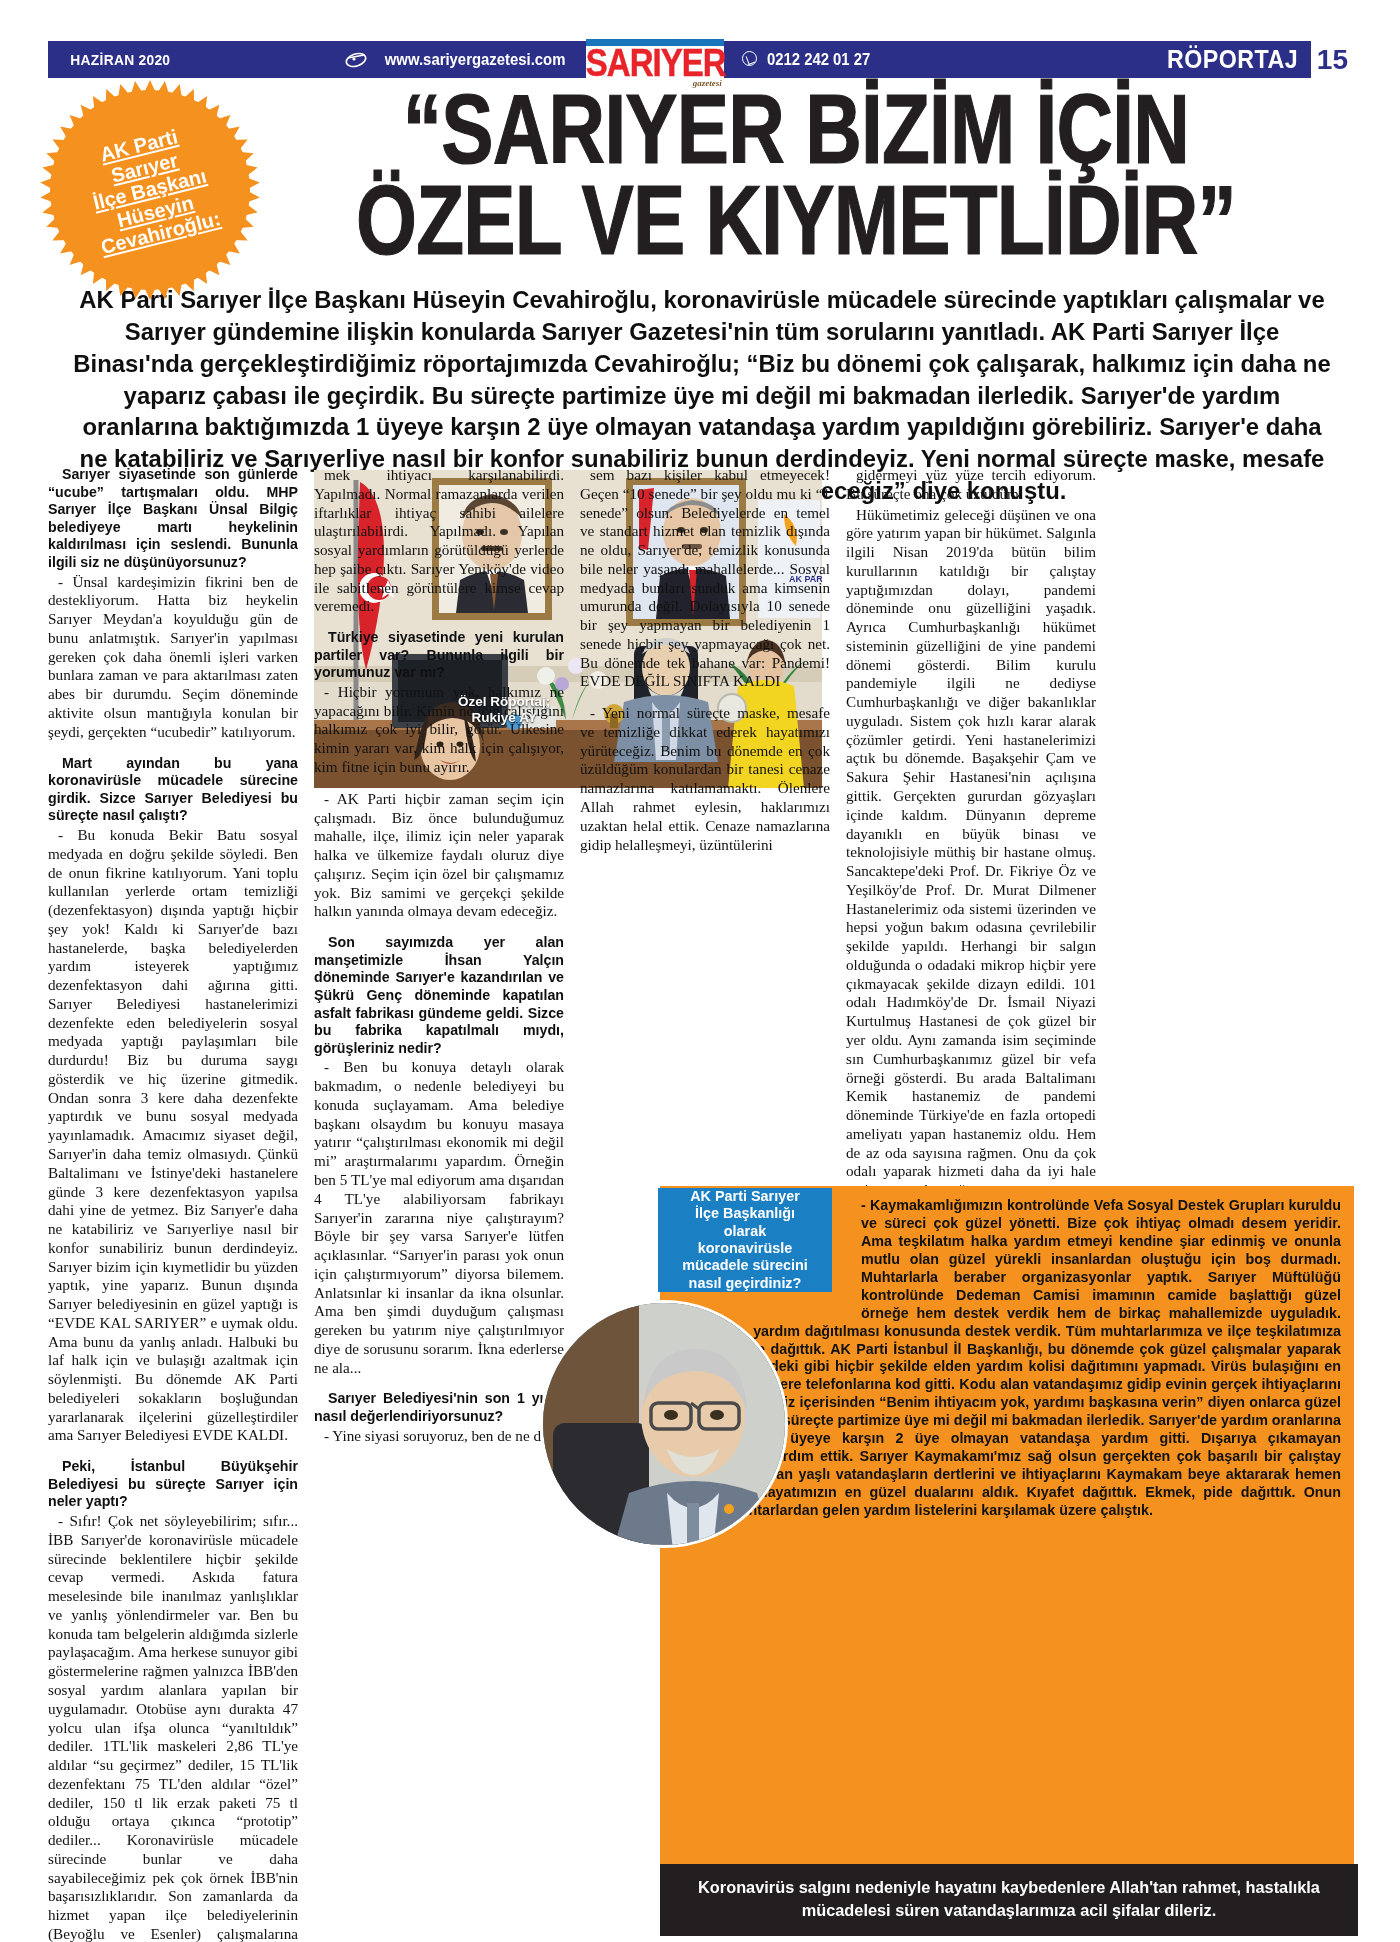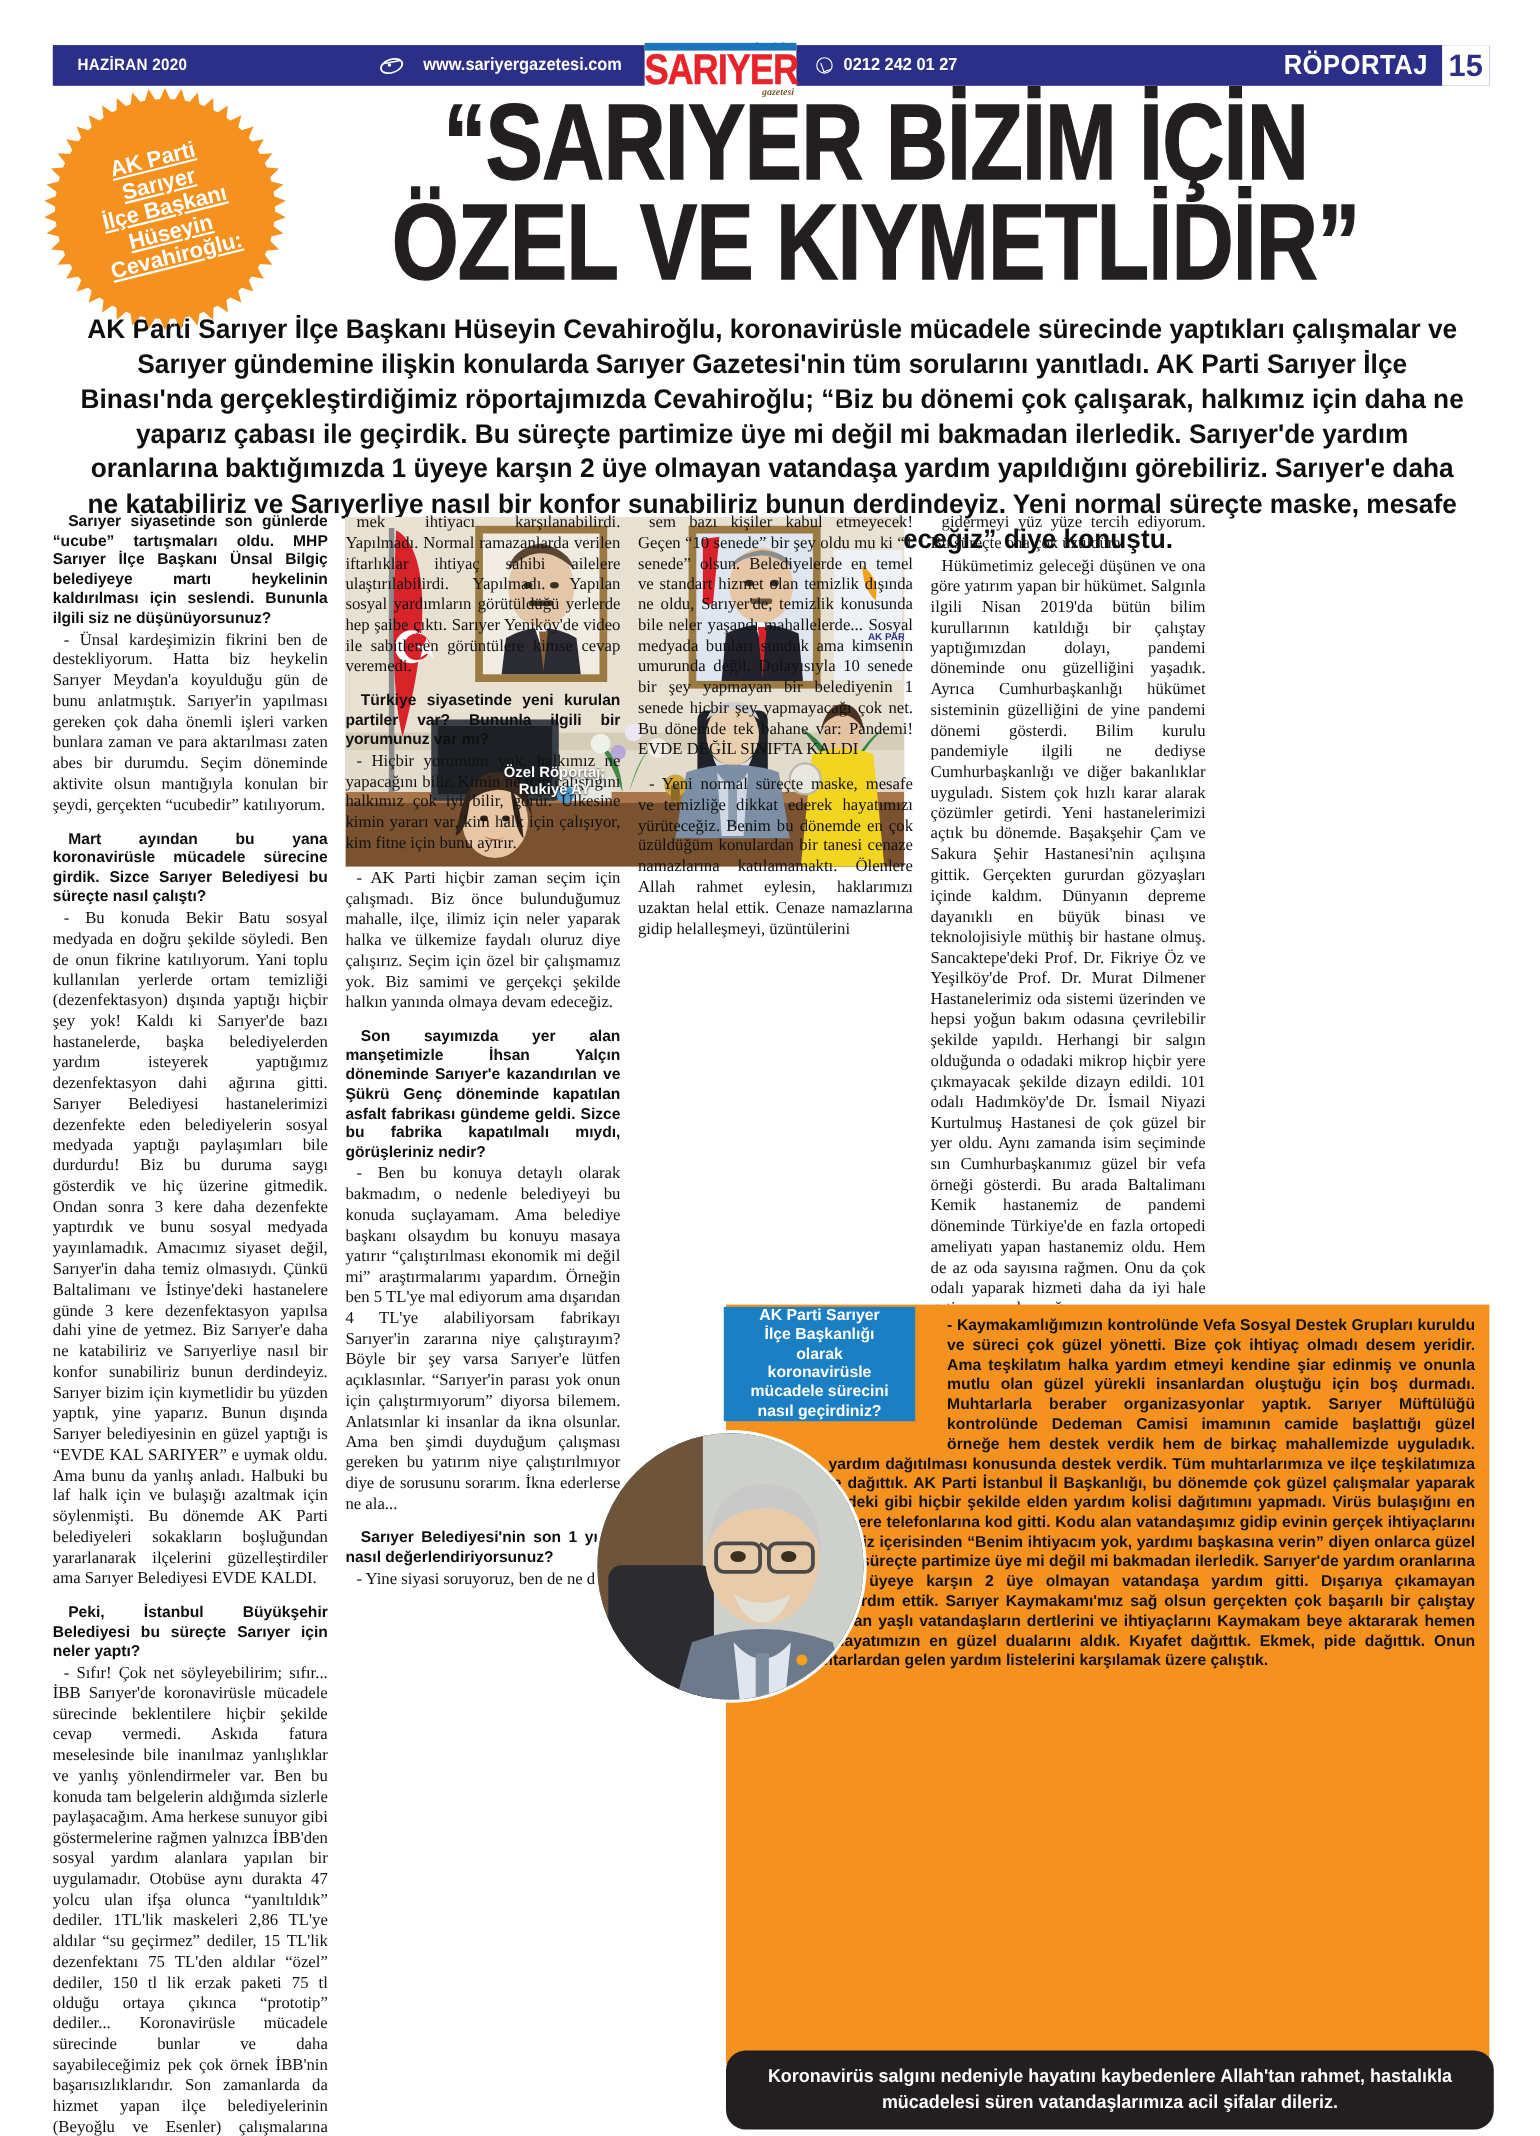--- a/index.html
+++ b/index.html
@@ -51,21 +51,21 @@
   .masthead .mh-sub{
     position:absolute; right:2px; bottom:-7px;
     color:#7a5a2a; font-size:9px; font-style:italic; font-weight:700;
     font-family:"Liberation Serif", serif;
   }
   .masthead .mh-tiny{
     position:absolute; right:3px; top:-1px; color:#1b75bb;
     font-size:5px; font-weight:700;
   }
   .topbar-phone{
-    display:flex; align-items:center; gap:6px; margin-left:18px;
+    display:flex; align-items:flex-start; gap:6px; margin-left:18px;
   }
   .phone-glyph{
     width:15px; height:15px; border:1.6px solid #fff; border-radius:50%;
     position:relative; display:block;
   }
   .phone-glyph::after{
     content:""; position:absolute; left:4px; top:3px; width:6px; height:8px;
     border-left:1.6px solid #fff; border-bottom:1.6px solid #fff;
     transform:rotate(-20deg);
   }
@@ -193,21 +193,21 @@
     font-family:"Liberation Sans", sans-serif;
     font-weight:700; font-size:14.3px; line-height:1.255;
     color:#101010; text-align:justify;
   }
   .ob-indent{ float:left; width:188px; height:112px; }
 
   
   .footbar{
     position:absolute; left:660px; top:1864px; width:698px; height:72px;
     background:#231f20; z-index:25;
-    display:flex; align-items:center; justify-content:center;border-radius:18px;
+    display:flex; align-items:center; justify-content:center;
   }
   .footbar p{
     margin:0; color:#fff; font-weight:700; font-size:17px; line-height:1.35;
     text-align:center; font-family:"Liberation Sans", sans-serif;
     transform:scaleX(.96);
   }
 </style>
 </head>
 <body>
 

